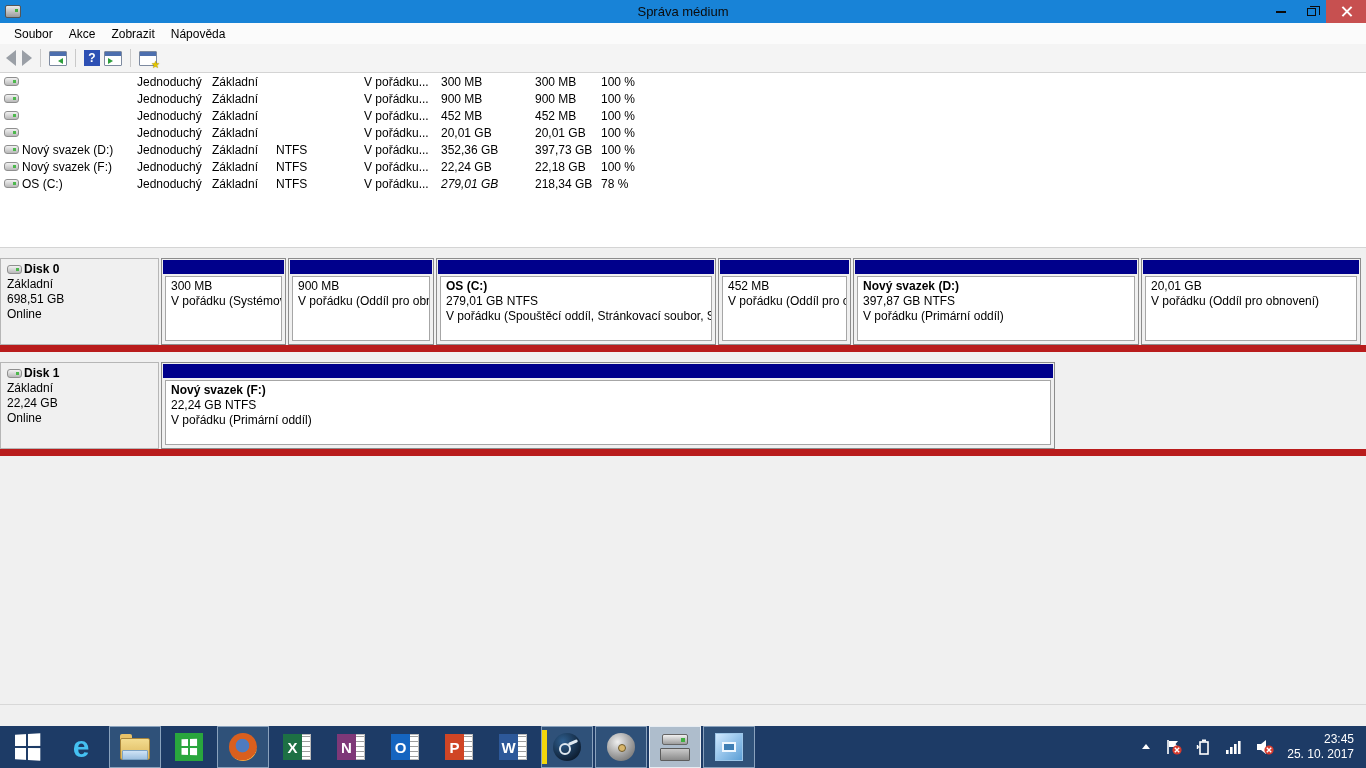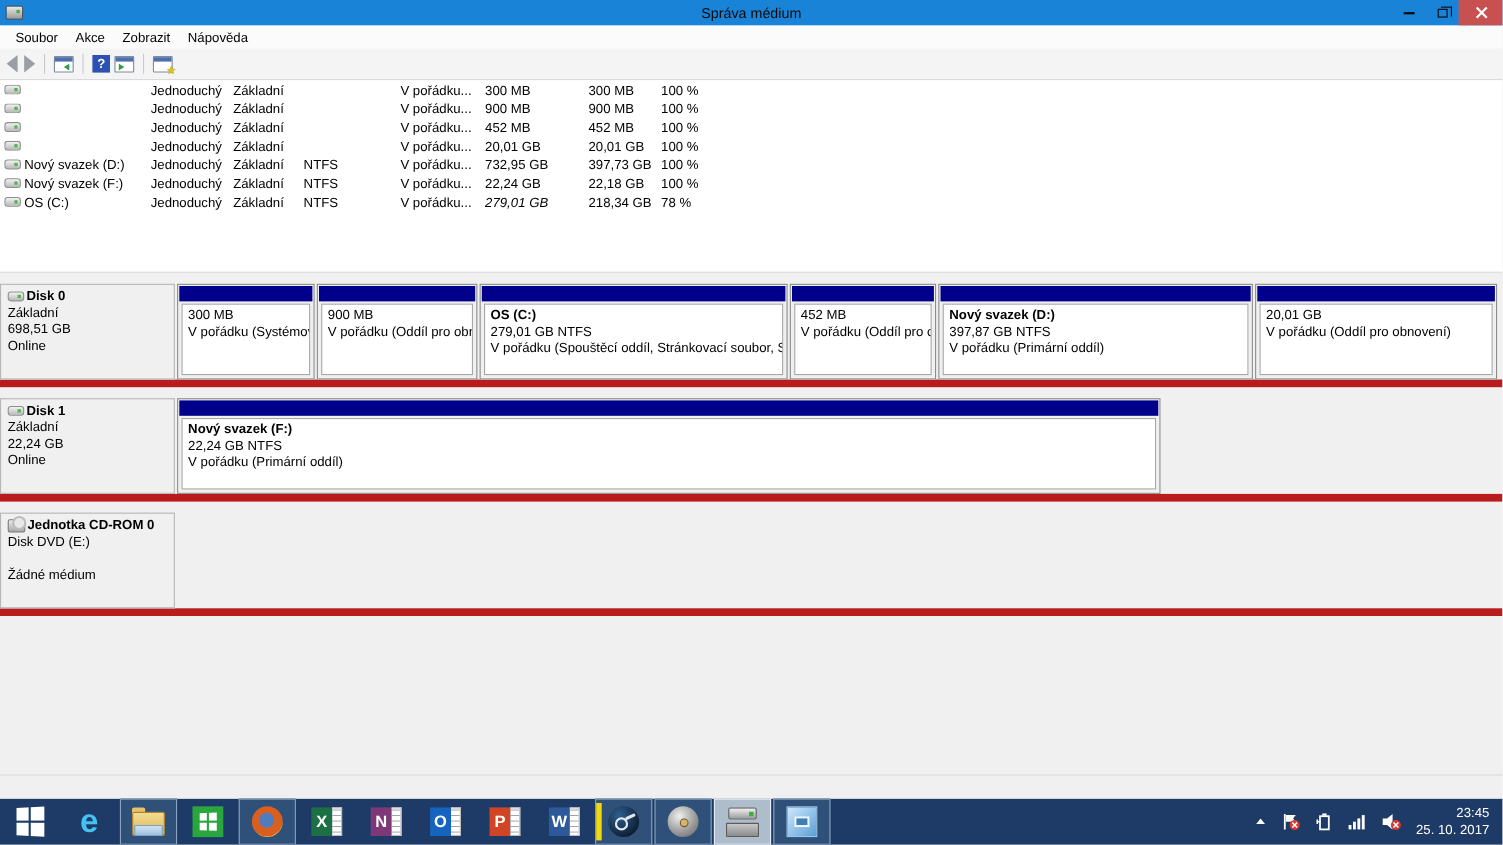--- a/index.html
+++ b/index.html
@@ -261,21 +261,21 @@
           <div class="vl-cell" style="width: 64px;">
             <span>Základní</span>
           </div>
           <div class="vl-cell" style="width: 88px;">
             <span>NTFS</span>
           </div>
           <div class="vl-cell" style="width: 77px;">
             <span>V pořádku...</span>
           </div>
           <div class="vl-cell" style="width: 94px;">
-            <span>732,95 GB</span>
+            <span>352,36 GB</span>
           </div>
           <div class="vl-cell" style="width: 66px;">
             <span>397,73 GB</span>
           </div>
           <div class="vl-cell" style="width: 92px;">
             <span>100 %</span>
           </div>
         </div>
         <div class="vl-row">
           <div class="vl-cell" style="width: 133px;">
@@ -404,31 +404,20 @@
         </div>
         <div class="parts">
           <div class="partition" style="width: 894px;">
             <div class="part-head"></div>
             <div class="part-body">
               <div class="part-title">Nový svazek  (F:)</div>
               <div>22,24 GB NTFS</div>
               <div>V pořádku (Primární oddíl)</div>
             </div>
           </div>
-        </div>
-      </div>
-      <div class="disk-row">
-        <div class="disk-panel">
-          <div class="dname">
-            <span class="cd-ico"></span>
-            <span>Jednotka CD-ROM 0</span>
-          </div>
-          <div>Disk DVD (E:)</div>
-          <div>&nbsp;</div>
-          <div>Žádné médium</div>
         </div>
       </div>
     </div>
 
   <div class="statusbar"></div>
 </div>
 
 <div class="taskbar">
   <div id="tb-apps" style="display:flex; align-items:stretch;">
       <div class="tile">

